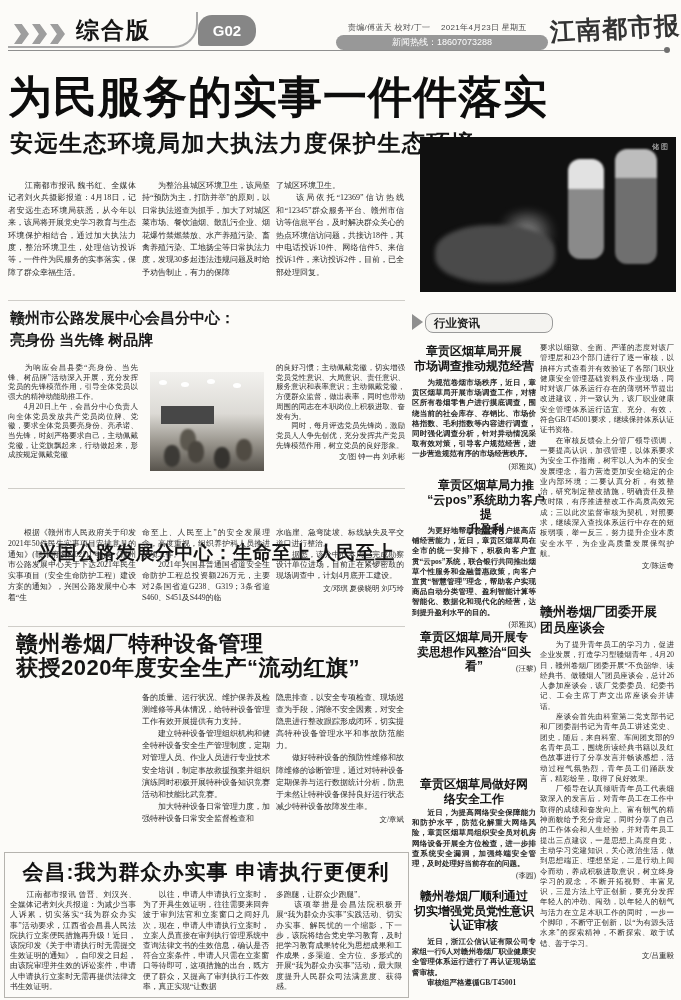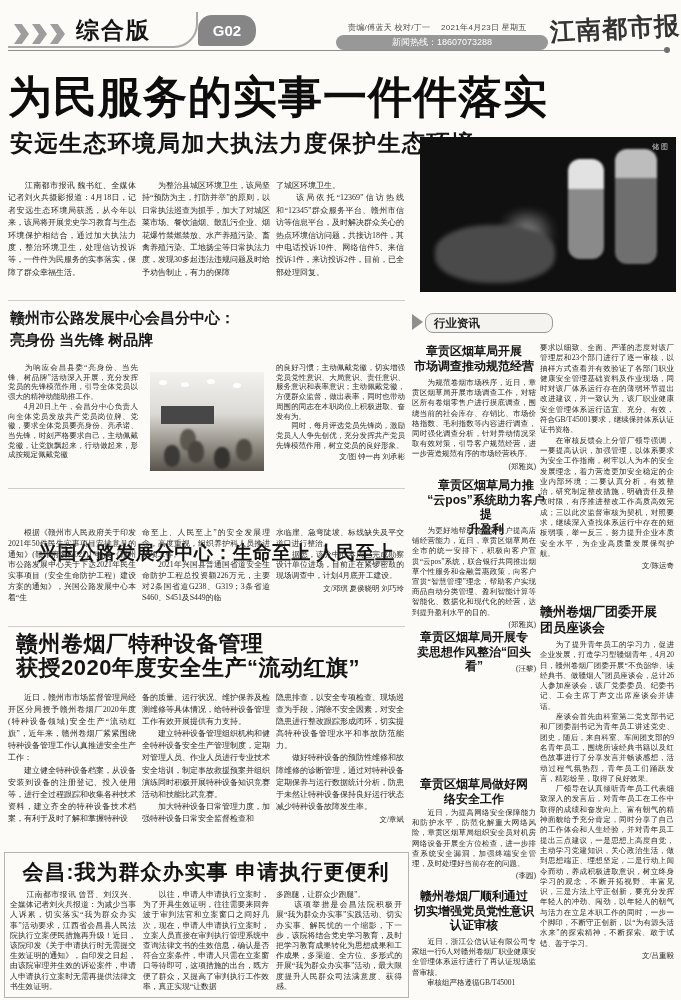--- a/index.html
+++ b/index.html
@@ -33,21 +33,21 @@
   .kicker{font-size:15px;font-weight:bold;line-height:22px;color:#1a1a1a;white-space:pre-line;}
   .h2big{font-size:19px;font-weight:bold;color:#151515;white-space:nowrap;letter-spacing:.5px;}
   .h3big{font-size:22px;font-weight:bold;line-height:24px;color:#151515;white-space:pre-line;letter-spacing:.5px;}
   .boxart{border:1px solid #b5b3ae;}
   .boxtitle{font-size:21px;font-weight:bold;text-align:center;color:#121212;letter-spacing:1px;}
   
   .tri{width:0;height:0;border-left:11px solid #8f8f8f;border-top:8px solid transparent;border-bottom:8px solid transparent;}
   .badgebox{border:1px solid #9a9a9a;border-radius:8px;font-size:11.5px;font-weight:bold;line-height:18px;
             padding-left:8px;color:#1d1d1d;background:#f4f3f0;}
   .rtitle{font-size:12px;font-weight:bold;line-height:14.5px;text-align:center;color:#151515;white-space:pre-line;}
-  .rtext{font-size:7.5px;line-height:10.2px;text-align:justify;white-space:pre-line;color:#2a2a2a;}
+  .rtext{font-size:7.5px;line-height:10.2px;text-align:justify;white-space:pre-line;color:#2a2a2a;font-weight:bold;}
   .frtitle{font-size:13px;font-weight:bold;line-height:16px;text-align:left;color:#151515;white-space:pre-line;}
   .frtext{font-size:7.5px;line-height:10.3px;text-align:justify;white-space:pre-line;color:#2a2a2a;}
   
   .photo1{background:#101010;overflow:hidden;}
   .p1fig1{position:absolute;left:58%;top:14%;width:36px;height:100px;border-radius:12px;filter:blur(1px);
           background:linear-gradient(#e2e2e2 0 30%,#8a8a8a 30% 100%);}
   .p1fig2{position:absolute;left:76%;top:8%;width:42px;height:115px;border-radius:12px;filter:blur(1px);
           background:linear-gradient(#bdbdbd 0 25%,#6f6f6f 25% 100%);}
   .p1moto{position:absolute;left:6%;bottom:6%;width:120px;height:58px;border-radius:45%;background:#4a4a4a;filter:blur(2px);}
   .p1glow{position:absolute;left:28%;top:48%;width:70px;height:46px;border-radius:50%;filter:blur(4px);
@@ -131,24 +131,20 @@
   <div class="abs" style="left:276px;top:528px;width:128px;">
     <div class="coltext s2text">水临崖、急弯陡坡、标线缺失及平交道口进行整治。
 　　据悉，该分中心本周已完成勘察设计单位进场，目前正在紧锣密鼓的现场调查中，计划4月底开工建设。</div>
     <div class="byline">文/邓琪 夏侯晓明 刘巧玲</div>
   </div>
 
   <div class="abs hr" style="left:8px;top:626px;width:397px;"></div>
 
   <div class="abs h3big sans" style="left:16px;top:632px;width:390px;">赣州卷烟厂特种设备管理
 获授2020年度安全生产“流动红旗”</div>
-  <div class="abs" style="left:8px;top:692px;width:128px;">
-    <div class="coltext s3text">　　近日，赣州市市场监督管理局经开区分局授予赣州卷烟厂2020年度(特种设备领域)安全生产“流动红旗”，近年来，赣州卷烟厂紧紧围绕特种设备管理工作认真推进安全生产工作：
-　　建立健全特种设备档案，从设备安装到设备的注册登记、投入使用等，进行全过程跟踪和收集各种技术资料，建立齐全的特种设备技术档案，有利于及时了解和掌握特种设</div>
-  </div>
   <div class="abs" style="left:142px;top:692px;width:128px;">
     <div class="coltext s3text">备的质量、运行状况、维护保养及检测维修等具体情况，给特种设备管理工作有效开展提供有力支持。
 　　建立特种设备管理组织机构和健全特种设备安全生产管理制度，定期对管理人员、作业人员进行专业技术安全培训，制定事故救援预案并组织演练同时积极开展特种设备知识竞赛活动和技能比武竞赛。
 　　加大特种设备日常管理力度，加强特种设备日常安全监督检查和</div>
   </div>
   <div class="abs" style="left:276px;top:692px;width:128px;">
     <div class="coltext s3text">隐患排查，以安全专项检查、现场巡查为手段，消除不安全因素，对安全隐患进行整改跟踪形成闭环，切实提高特种设备管理水平和事故防范能力。
 　　做好特种设备的预防性维修和故障维修的诊断管理，通过对特种设备定期保养与运行数据统计分析，防患于未然让特种设备保持良好运行状态减少特种设备故障发生率。</div>
     <div class="byline">文/章斌</div>
   </div>

